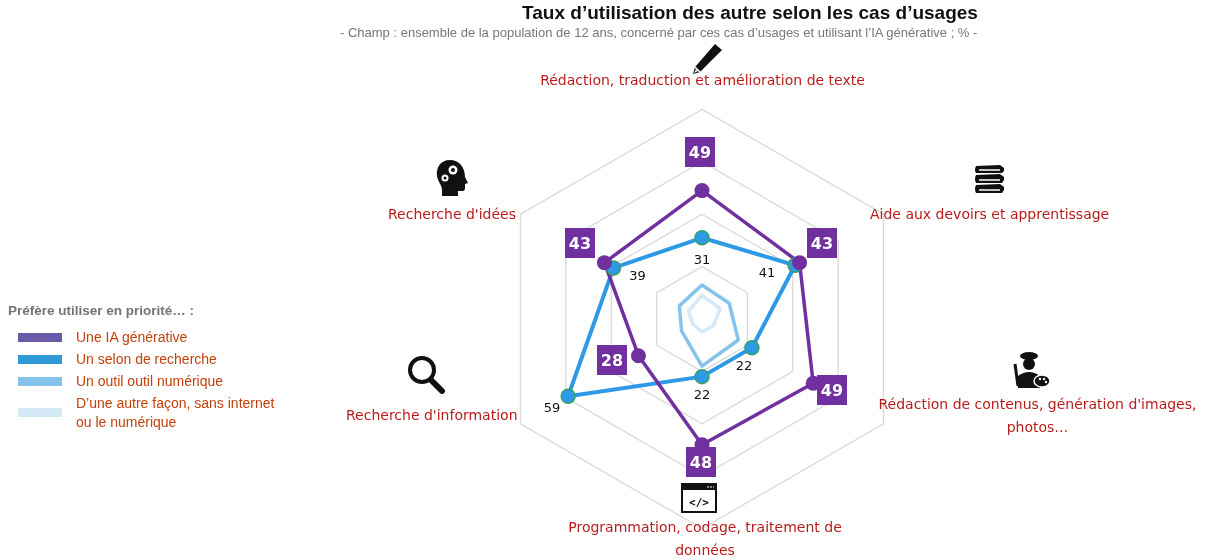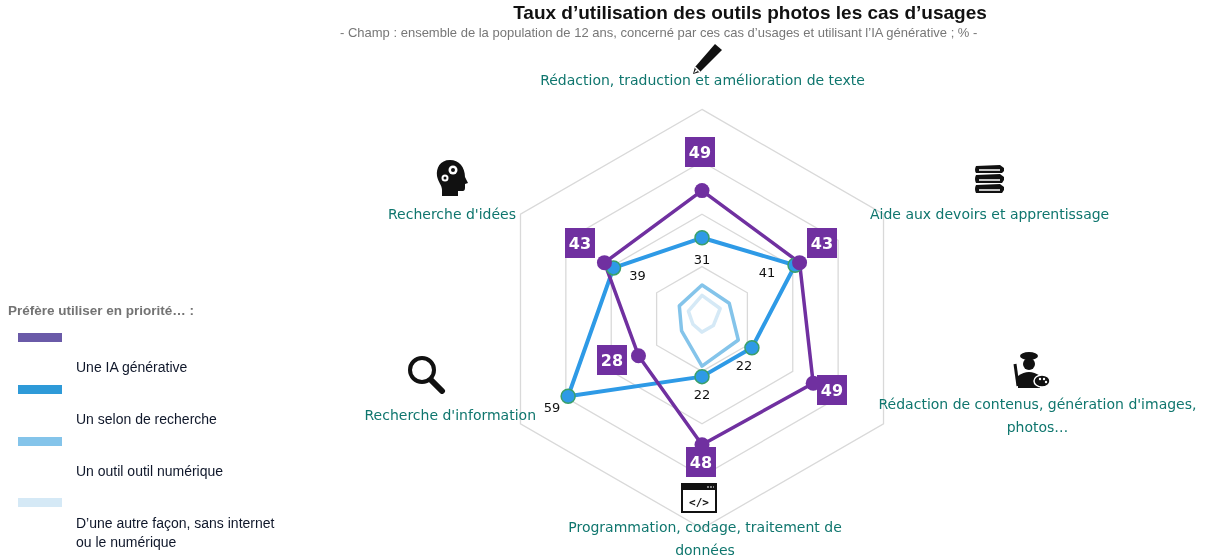--- a/index.html
+++ b/index.html
@@ -3,29 +3,29 @@
 <meta charset="utf-8">
 <style>
   html,body{margin:0;padding:0;background:#fff;}
   body{width:1205px;height:559px;position:relative;overflow:hidden;font-family:"Liberation Sans",sans-serif;}
   .title{position:absolute;left:400px;top:2px;width:700px;text-align:center;font-weight:bold;font-size:19px;color:#111;}
   .subtitle{position:absolute;left:340px;top:25px;width:780px;text-align:left;font-size:13px;color:#777;}
   .legend{position:absolute;left:8px;top:303px;width:280px;}
   .legend-title{font-weight:bold;font-size:13.5px;color:#737373;margin-bottom:10px;}
   .legend-item{display:flex;align-items:flex-start;margin-bottom:3px;}
   .swatch{width:44px;height:9px;margin:5px 14px 0 10px;flex:none;}
-  .legend-label{font-size:14px;color:#0f172a;line-height:19px;width:200px;margin-top:30px;}
+  .legend-label{font-size:14px;color:#c2410c;line-height:19px;width:200px;}
   svg{position:absolute;left:0;top:0;}
-  .axis-label{position:absolute;font-family:"DejaVu Sans",sans-serif;font-size:14px;color:#0f766e;text-align:center;line-height:23px;}
+  .axis-label{position:absolute;font-family:"DejaVu Sans",sans-serif;font-size:14px;color:#b91c1c;text-align:center;line-height:23px;}
   .icon{position:absolute;}
 </style>
 </head>
 <body>
 
-<div class="title">Taux d’utilisation des outils photos les cas d’usages</div>
+<div class="title">Taux d’utilisation des autre selon les cas d’usages</div>
 <div class="subtitle">- Champ : ensemble de la population de 12 ans, concerné par ces cas d’usages et utilisant l’IA générative ; % -</div>
 
 <div class="legend">
   <div class="legend-title">Préfère utiliser en priorité… :</div>
   <div class="legend-item">
     <div class="swatch" style="background: rgb(106, 90, 168);"></div>
     <div class="legend-label">Une IA générative</div>
   </div>
   <div class="legend-item">
     <div class="swatch" style="background: rgb(46, 154, 216);"></div>
@@ -79,21 +79,21 @@
     <rect x="597" y="345" width="30" height="30" fill="#7030a0"></rect>
     <text x="612" y="366" font-family="DejaVu Sans, sans-serif" font-size="16" font-weight="bold" fill="#fff" text-anchor="middle">28</text>
     <rect x="565" y="228" width="30" height="30" fill="#7030a0"></rect>
     <text x="580" y="249" font-family="DejaVu Sans, sans-serif" font-size="16" font-weight="bold" fill="#fff" text-anchor="middle">43</text>
   </svg>
 
 <div class="axis-label" style="left:530px;top:69px;width:345px;">Rédaction, traduction et amélioration de texte</div>
 <div class="axis-label" style="left:870px;top:203px;width:290px;text-align:left;">Aide aux devoirs et apprentissage</div>
 <div class="axis-label" style="left:870px;top:393px;width:335px;">Rédaction de contenus, génération d'images, photos…</div>
 <div class="axis-label" style="left:545px;top:516px;width:320px;">Programmation, codage, traitement de données</div>
-<div class="axis-label" style="left:336px;top:404px;width:200px;text-align:right;">Recherche d'information</div>
+<div class="axis-label" style="left:346px;top:404px;width:200px;text-align:left;">Recherche d'information</div>
 <div class="axis-label" style="left:388px;top:203px;width:150px;text-align:left;">Recherche d'idées</div>
 
 <svg class="icon" style="left:688px;top:42px" width="36" height="34" viewBox="0 0 36 34">
   <path d="M27 2 L34 8 L12 30 L5 32 L7 25 Z" fill="#111"></path>
   <path d="M7 25 L12 30" stroke="#fff" stroke-width="1.5"></path>
   <path d="M8 27 L10 29 L6 31 Z" fill="#fff"></path>
 </svg>
 <svg class="icon" style="left:970px;top:162px" width="40" height="34" viewBox="0 0 40 34">
   <path d="M6 4 Q4 8 6 11 L32 11 L34 9 L34 6 L30 3 Z" fill="#111"></path>
   <path d="M6 13 Q4 17 6 21 L32 21 L34 18 L34 15 L30 12 Z" fill="#111"></path>

